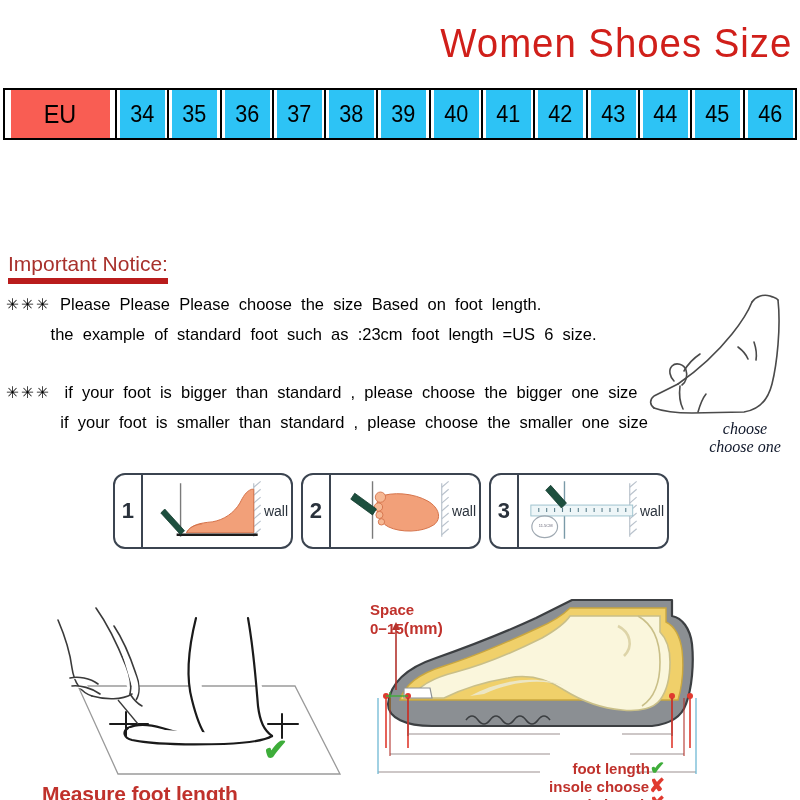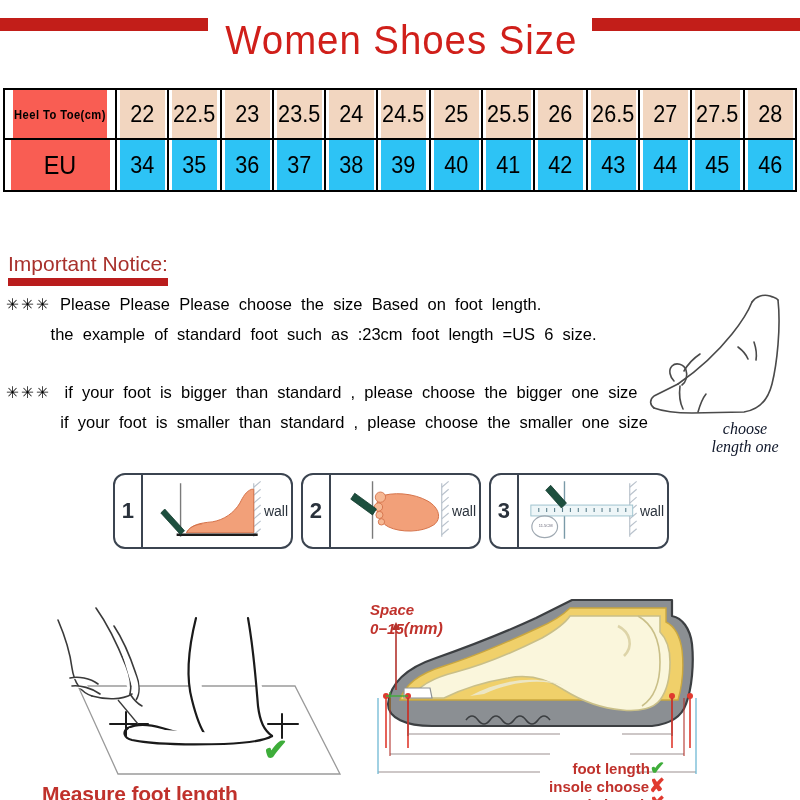--- a/index.html
+++ b/index.html
@@ -7,21 +7,21 @@
     width:800px;height:800px;
     background:#ffffff;
     font-family:"Liberation Sans", sans-serif;
     overflow:hidden;
     position:relative;
   }
 
   
   .title-row{
     position:absolute;left:0;top:18px;width:800px;height:50px;
-    display:flex;align-items:flex-start;justify-content:center;gap:4px;
+    display:flex;align-items:flex-end;justify-content:center;gap:4px;flex-direction:column;
   }
   .title-bar{
     height:13px;background:#c21e19;flex:1 1 auto;min-width:10px;
   }
   .title-bar.left{margin-right:6px;}
   .title-bar.right{margin-left:4px;}
   .title-text{
     color:#d01f1a;
     font-size:40px;
     line-height:44px;
@@ -64,21 +64,21 @@
   td.blue{background:#2dc3f5;}
   .size-table tr:nth-child(1) td{height:48px;}
   .size-table tr:nth-child(2) td{height:50px;}
   .size-table tr:nth-child(3) td{height:50px;}
 
   
   .notice-head{
     position:absolute;left:8px;top:252px;
     color:#a8312c;font-size:21px;
     font-family:"Liberation Sans", sans-serif;
-    border-bottom:8px solid #b91c1c;
+    border-bottom:6px solid #b91c1c;
     padding-bottom:2px;
     line-height:24px;
   }
   .notice-body{
     position:absolute;left:6px;top:290px;width:690px;
     font-size:17px;color:#000;line-height:30px;
     font-family:"Liberation Sans", sans-serif;
     transform:scaleX(.97);transform-origin:left top;
   }
   .notice-body p{margin:0;white-space:pre;}
@@ -137,21 +137,20 @@
     color:#3ead3a;font-size:30px;font-weight:bold;line-height:30px;
     font-family:"Liberation Sans", sans-serif;
   }
 
   
   .shoe-art{position:absolute;left:360px;top:578px;width:440px;height:220px;}
   .space-label{
     position:absolute;left:370px;top:600px;
     color:#c0322c;font-size:15px;line-height:19px;font-weight:bold;
     font-family:"Liberation Sans", sans-serif;
-    font-style:italic;
   }
   .space-label .unit{font-size:16px;}
   .len-labels{
     position:absolute;left:485px;top:740px;
     color:#c0322c;font-size:15px;font-weight:bold;line-height:17px;
     font-family:"Liberation Sans", sans-serif;
     text-align:right;width:180px;margin-top:20px;
   }
   .len-labels div{white-space:nowrap;position:relative;}
   .mk-ok{color:#3ead3a;font-size:18px;}
@@ -161,36 +160,20 @@
 <body>
 
 <div class="title-row">
   <div class="title-bar left"></div>
   <div class="title-text">Women  Shoes  Size</div>
   <div class="title-bar right"></div>
 </div>
 
 <table class="size-table">
   <tbody>
-      <tr>
-    <td class="rowhead small">Heel To Toe(cm)</td>
-    <td class="beige">22</td>
-    <td class="beige">22.5</td>
-    <td class="beige">23</td>
-    <td class="beige">23.5</td>
-    <td class="beige">24</td>
-    <td class="beige">24.5</td>
-    <td class="beige">25</td>
-    <td class="beige">25.5</td>
-    <td class="beige">26</td>
-    <td class="beige">26.5</td>
-    <td class="beige">27</td>
-    <td class="beige">27.5</td>
-    <td class="beige">28</td>
-  </tr>
   <tr>
     <td class="rowhead">EU</td>
     <td class="blue">34</td>
     <td class="blue">35</td>
     <td class="blue">36</td>
     <td class="blue">37</td>
     <td class="blue">38</td>
     <td class="blue">39</td>
     <td class="blue">40</td>
     <td class="blue">41</td>
@@ -222,21 +205,21 @@
     <path d="M34,109 C30,105 28,98 32,94 C36,90 44,92 46,98 C48,104 46,110 42,113"></path>
     <path d="M44,99 C48,92 54,86 60,82"></path>
     <path d="M40,114 C39,122 40,131 43,137"></path>
     <path d="M58,140 C60,133 62,127 66,122"></path>
     <path d="M98,75 C102,78 106,82 108,87"></path>
     <path d="M114,70 C116,76 117,82 116,88"></path>
   </g>
 </svg>
 <div class="choose-label">
   <div>choose</div>
-  <div>length one</div>
+  <div>choose one</div>
 </div>
 
 <div class="steps">
 
   <div class="step-box">
     <div class="step-num">1</div>
     <div class="step-art">
       <svg viewBox="0 0 150 72" width="100%" height="100%">
         <line x1="38" y1="8" x2="38" y2="62" stroke="#7a7a7a" stroke-width="1.4"></line>
         <g stroke="#b9c2cc" stroke-width="1.2">

